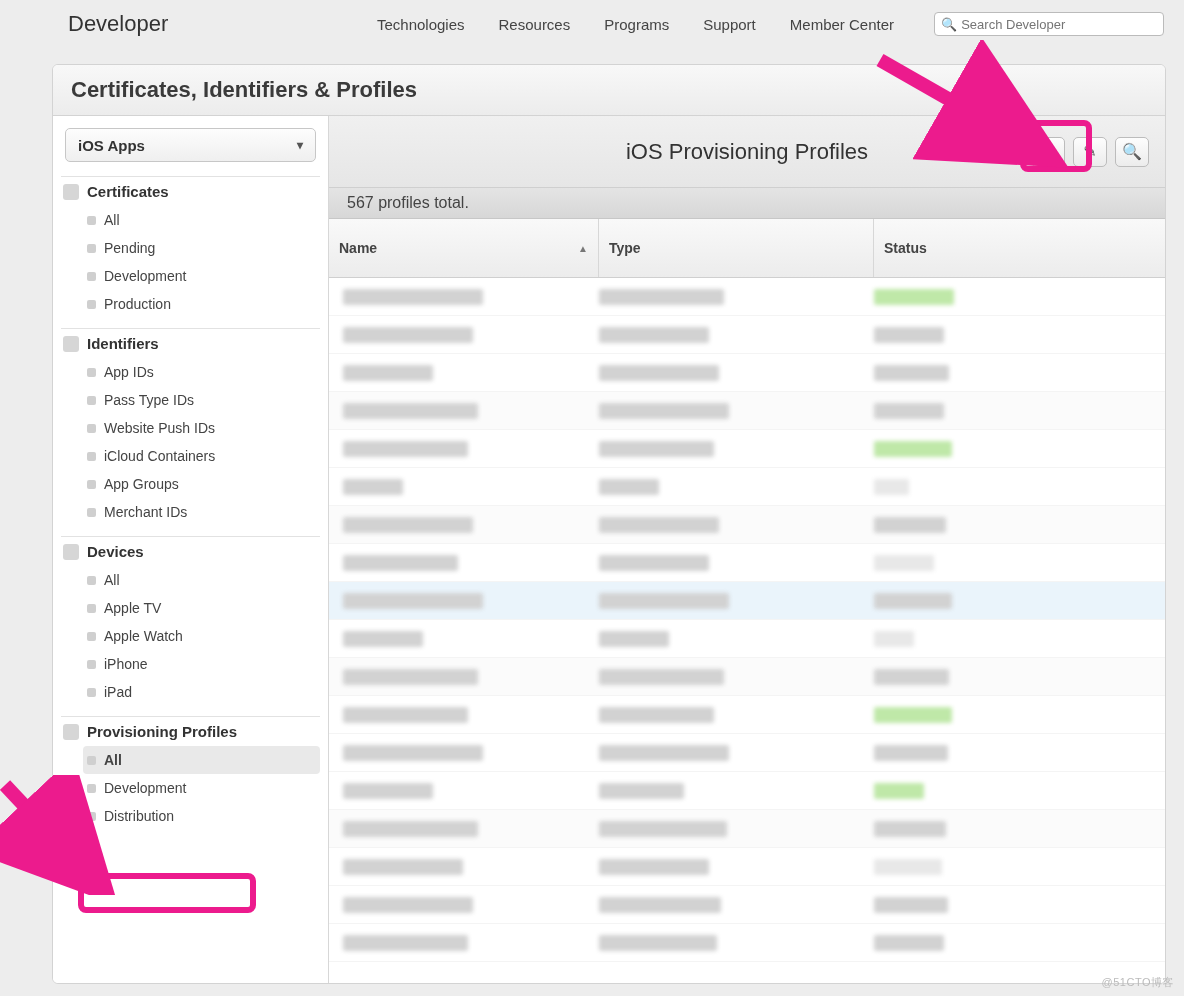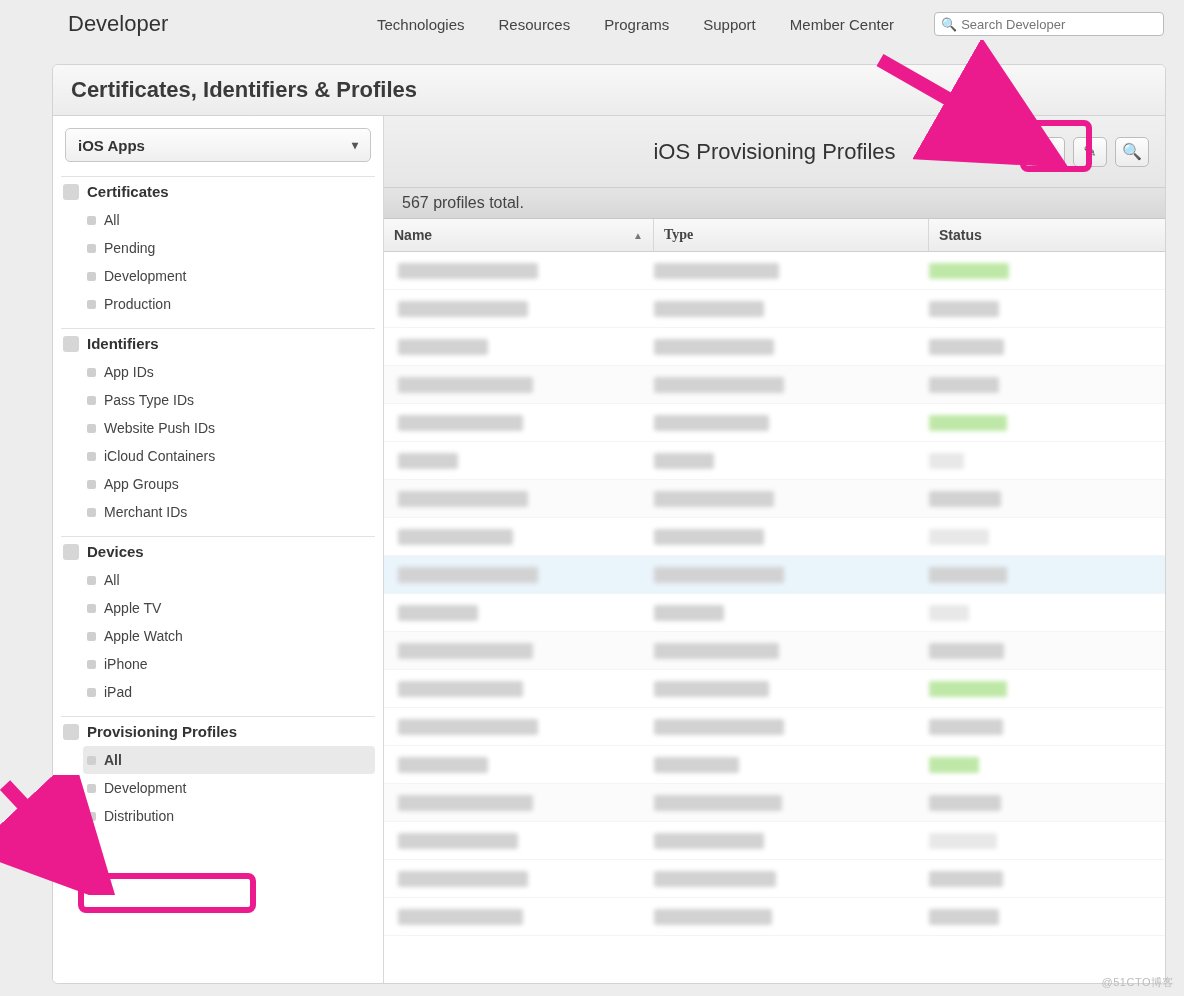--- a/index.html
+++ b/index.html
@@ -47,21 +47,21 @@
   }
   .page-header {
     background: linear-gradient(#f8f8f8,#ececec);
     border-bottom: 1px solid #d3d3d3;
     padding: 12px 18px;
   }
   .page-header h1 { font-size: 22px; font-weight: 600; color: #3a3a3a; }
   .page-body { flex: 1; display: flex; overflow: hidden; }
   
   .sidebar {
-    width: 331px;
+    width: 276px;
     border-right: 1px solid #d7d7d7;
     background: #fff;
     padding: 12px 8px 0 8px;
     overflow-y: auto;
   }
   .platform-select {
     margin: 0 4px 14px 4px;
     border: 1px solid #c7c7c7;
     border-radius: 5px;
     background: linear-gradient(#fdfdfd,#efefef);
@@ -121,24 +121,24 @@
     background: linear-gradient(#e4e4e4,#d7d7d7);
     border-bottom: 1px solid #c7c7c7;
     padding: 6px 18px;
     font-size: 16px; color: #444;
   }
   .col-headers {
     display: flex; background: linear-gradient(#f9f9f9,#ececec);
     border-bottom: 1px solid #cfcfcf;
     font-size: 14px; font-weight: 600; color: #444;
   }
-  .col-headers > div { padding: 8px 10px; border-right: 1px solid #d7d7d7; }
+  .col-headers > div { padding: 21px 10px; border-right: 1px solid #d7d7d7; }
   .col-name { flex: 0 0 270px; display:flex; justify-content:space-between; align-items:center; }
   .sort-caret { font-size: 10px; color: #777; }
-  .col-type { flex: 0 0 275px; font-family: Liberation Serif, serif; }
+  .col-type { flex: 0 0 275px; }
   .col-status { flex: 1; border-right: none !important; }
   .rows { flex: 1; overflow-y: auto; background: #fff; position: relative; }
   .rows::-webkit-scrollbar { width: 14px; }
   .rows::-webkit-scrollbar-thumb { background: #c3c3c3; border-radius: 7px; border:3px solid #fff; }
   .row {
     display: flex; align-items: center; height: 38px;
     border-bottom: 1px solid #f4f4f4;
   }
   .row.alt { background: #fbfbfb; }
   .row.highlight { background: #eaf4fb; }

